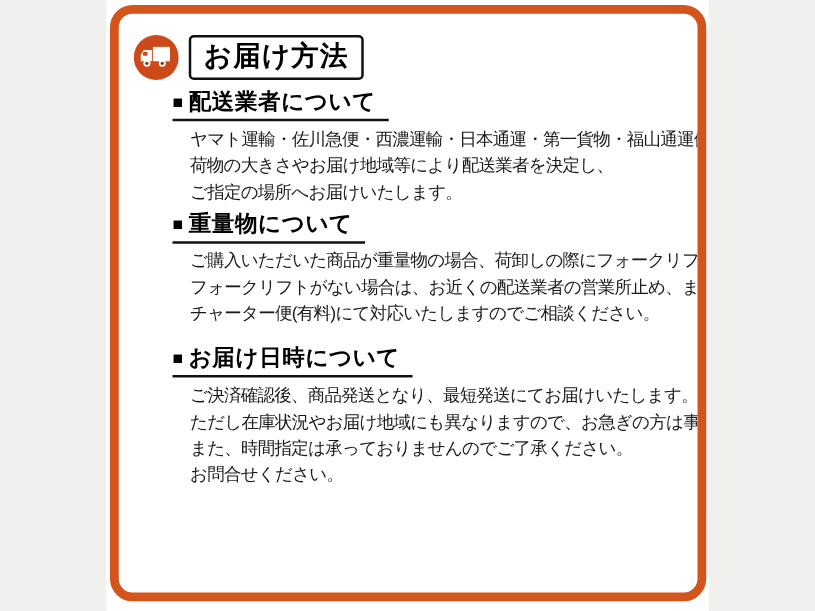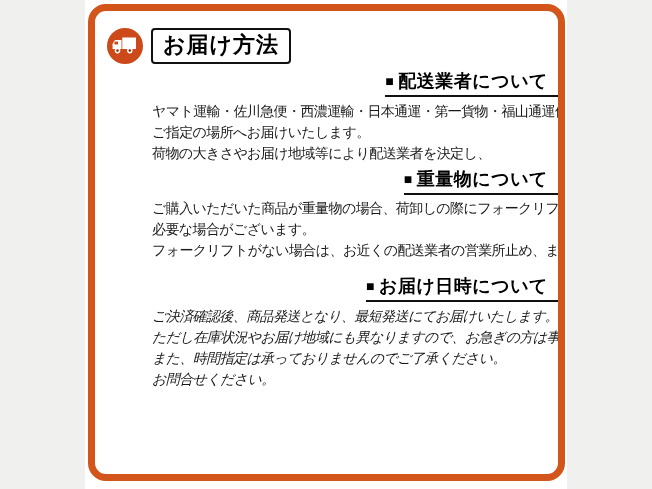--- a/index.html
+++ b/index.html
@@ -39,27 +39,27 @@
     display: inline-block;
     font-size: 18px;
     font-weight: bold;
     color: #000;
     letter-spacing: 0.5px;
     line-height: 21px;
     border-bottom: 2px solid #111;
     padding: 0 10px 3px 0;
   }
   .sec-heading .bullet { font-size: 14px; vertical-align: 1px; margin-right: 4px; }
-  .sec-heading-row { display: block; text-align: right; }
+  .sec-heading-row { display: block; }
   .s1h { margin-top: 6px; }
   .s1b { margin-top: 4px; }
   .s2h { margin-top: 5px; }
   .s2b { margin-top: 3px; }
   .s3h { margin-top: 15px; }
-  .s3b { margin-top: 4px; font-style: italic; }
+  .s3b { margin-top: 4px; }
   .sec-body { margin-left: 57px; margin-right: 10px; }
   .sec-body .line {
     font-size: 14px;
     letter-spacing: -0.6px;
     line-height: 21px;
     color: var(--text, #1a1a1a);
     white-space: nowrap;
   }
 </style>
 </head>
@@ -87,33 +87,33 @@
         </div>
       </div>
 
       <div class="sec-heading-row">
         <div class="sec-heading s1h">
           <span class="bullet">■</span><span>配送業者について</span>
         </div>
       </div>
       <div class="sec-body s1b">
         <div class="line">ヤマト運輸・佐川急便・西濃運輸・日本通運・第一貨物・福山通運他、</div>
+        <div class="line">荷物の大きさやお届け地域等により配送業者を決定し、</div>
         <div class="line">ご指定の場所へお届けいたします。</div>
-        <div class="line">荷物の大きさやお届け地域等により配送業者を決定し、</div>
       </div>
 
       <div class="sec-heading-row">
         <div class="sec-heading s2h">
           <span class="bullet">■</span><span>重量物について</span>
         </div>
       </div>
       <div class="sec-body s2b">
         <div class="line">ご購入いただいた商品が重量物の場合、荷卸しの際にフォークリフトが</div>
-        <div class="line">必要な場合がございます。</div>
         <div class="line">フォークリフトがない場合は、お近くの配送業者の営業所止め、または</div>
+        <div class="line">チャーター便(有料)にて対応いたしますのでご相談ください。</div>
       </div>
 
       <div class="sec-heading-row">
         <div class="sec-heading s3h">
           <span class="bullet">■</span><span>お届け日時について</span>
         </div>
       </div>
       <div class="sec-body s3b">
         <div class="line">ご決済確認後、商品発送となり、最短発送にてお届けいたします。</div>
         <div class="line">ただし在庫状況やお届け地域にも異なりますので、お急ぎの方は事前に</div>

